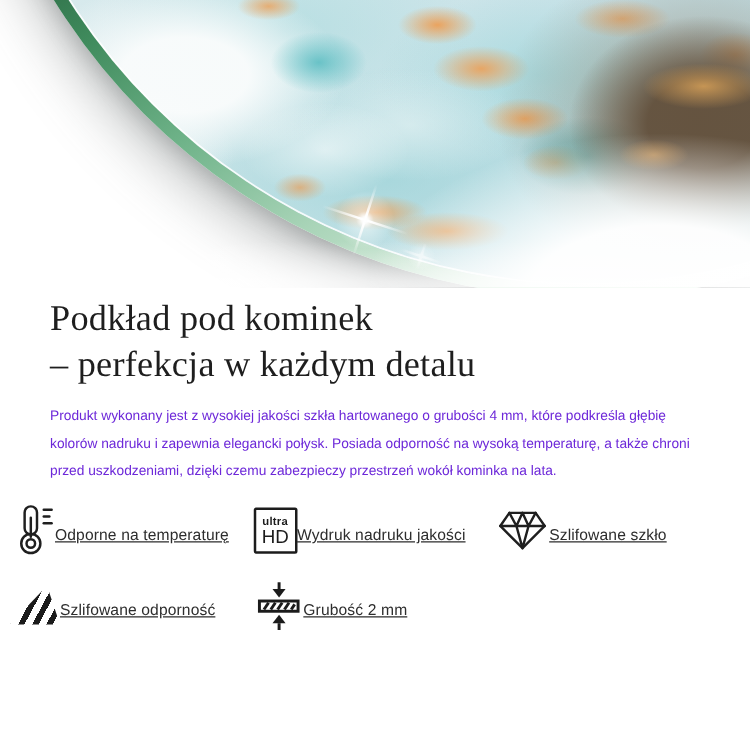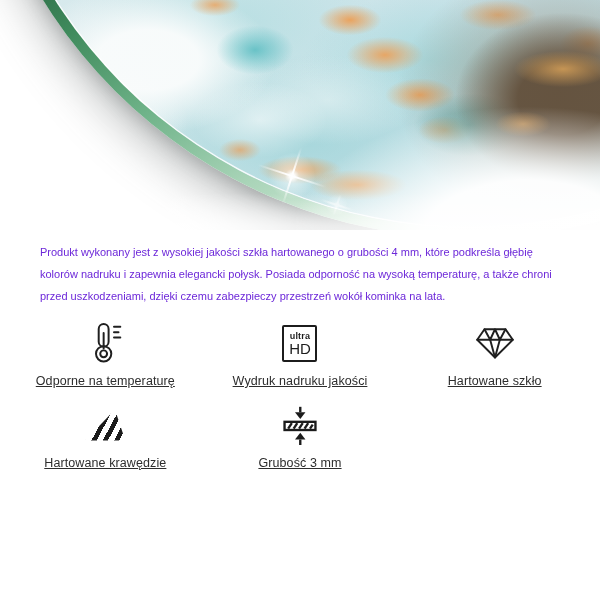--- a/index.html
+++ b/index.html
@@ -58,21 +58,21 @@
 
   
   .content{padding:0 40px;}
   .page-title{margin:7px 0 0;font-family:"Liberation Serif",serif;font-weight:400;
     font-size:29px;line-height:37px;color:#1e1e1e;letter-spacing:.2px;}
   .page-title span{display:block;}
   .description{margin:11px 0 0;max-width:548px;font-size:11px;line-height:22px;color:#6d28d9;}
 
   
   .features{margin-top:13px;padding:0 8px;display:grid;grid-template-columns:1fr 1fr 1fr;row-gap:14px;}
-  .feature{display:flex;flex-direction:column;align-items:center;text-align:center;}
+  .feature{display:flex;flex-direction:row;align-items:center;text-align:center;}
   .icon-box{height:46px;display:flex;align-items:center;justify-content:center;}
   .feature-label{margin-top:8px;font-size:12.5px;color:#2d2d2d;letter-spacing:.1px;text-decoration:underline;}
   svg.ic{stroke:#1f1f1f;fill:none;stroke-width:2.2;stroke-linecap:round;stroke-linejoin:round;}
 
   .uhd-badge{width:31px;height:33px;border:2.5px solid #1c1c1c;border-radius:2px;
     display:flex;flex-direction:column;align-items:center;justify-content:center;color:#1c1c1c;}
   .uhd-top{font-size:9px;font-weight:700;line-height:10px;letter-spacing:.2px;}
   .uhd-bottom{font-size:15px;font-weight:400;line-height:15px;}
 
   .stripes-tri{width:40px;height:31px;
@@ -84,20 +84,24 @@
 
 <div class="hero">
   <div class="glass-rim"></div>
   <div class="marble"></div>
   <div class="hero-fade"></div>
   <div class="sparkle" style="left:292px;top:176px;"></div>
   <div class="sparkle small" style="left:337px;top:205px;"></div>
 </div>
 
 <div class="content">
+  <h1 class="page-title">
+    <span>Podkład pod kominek</span>
+    <span>– perfekcja w każdym detalu</span>
+  </h1>
   <p class="description">Produkt wykonany jest z wysokiej jakości szkła hartowanego o grubości 4 mm, które podkreśla głębię kolorów nadruku i zapewnia elegancki połysk. Posiada odporność na wysoką temperaturę, a także chroni przed uszkodzeniami, dzięki czemu zabezpieczy przestrzeń wokół kominka na lata.</p>
 </div>
 
 <div class="features">
 
   <div class="feature">
     <div class="icon-box">
       <svg class="ic" width="36" height="46" viewBox="0 0 40 50">
         <rect x="13" y="4" width="11" height="25" rx="5.5"></rect>
         <circle cx="18.5" cy="37" r="8.5"></circle>
@@ -124,43 +128,43 @@
 
   <div class="feature">
     <div class="icon-box">
       <svg class="ic" width="42" height="36" viewBox="0 0 52 44" style="stroke-width:2.4">
         <path d="M13 5 L39 5 L48 18 L26 40 L4 18 Z"></path>
         <line x1="4" y1="18" x2="48" y2="18"></line>
         <path d="M13 5 L20 18 L26 5 L32 18 L39 5"></path>
         <path d="M20 18 L26 40 M32 18 L26 40"></path>
       </svg>
     </div>
-    <div class="feature-label">Hartowane szkło</div>
+    <div class="feature-label">Szlifowane szkło</div>
   </div>
 
   <div class="feature">
     <div class="icon-box">
       <div class="stripes-tri"></div>
     </div>
-    <div class="feature-label">Hartowane krawędzie</div>
+    <div class="feature-label">Szlifowane odporność</div>
   </div>
 
   <div class="feature">
     <div class="icon-box">
       <svg width="40" height="44" viewBox="0 0 44 44" fill="#1b1b1b" stroke="none">
         <rect x="21" y="2" width="2.6" height="6"></rect>
         <polygon points="16.5,8 28,8 22.3,15.5"></polygon>
         <rect x="5" y="18.5" width="34" height="9" fill="none" stroke="#1b1b1b" stroke-width="2.6"></rect>
         <g stroke="#1b1b1b" stroke-width="2.6">
           <line x1="9" y1="26" x2="13" y2="20"></line>
           <line x1="15" y1="26" x2="19" y2="20"></line>
           <line x1="21" y1="26" x2="25" y2="20"></line>
           <line x1="27" y1="26" x2="31" y2="20"></line>
           <line x1="33" y1="26" x2="36" y2="21.5"></line>
         </g>
         <polygon points="16.5,38 28,38 22.3,30.5"></polygon>
         <rect x="21" y="38" width="2.6" height="6"></rect>
       </svg>
     </div>
-    <div class="feature-label">Grubość 3 mm</div>
+    <div class="feature-label">Grubość 2 mm</div>
   </div>
 
 </div>
 
 </body></html>

